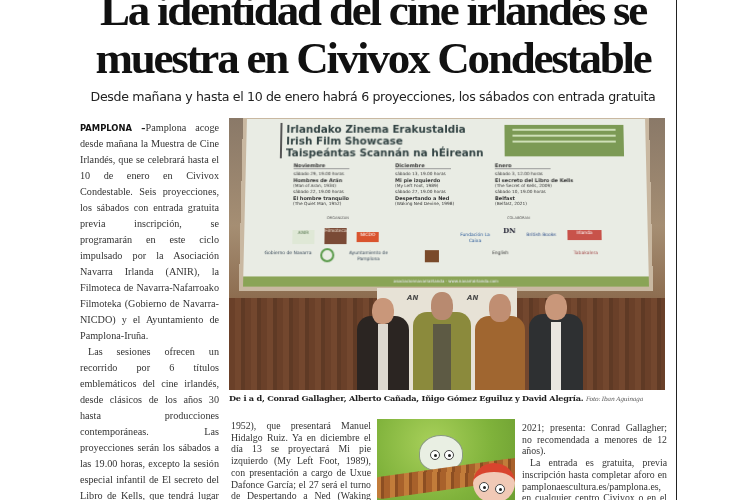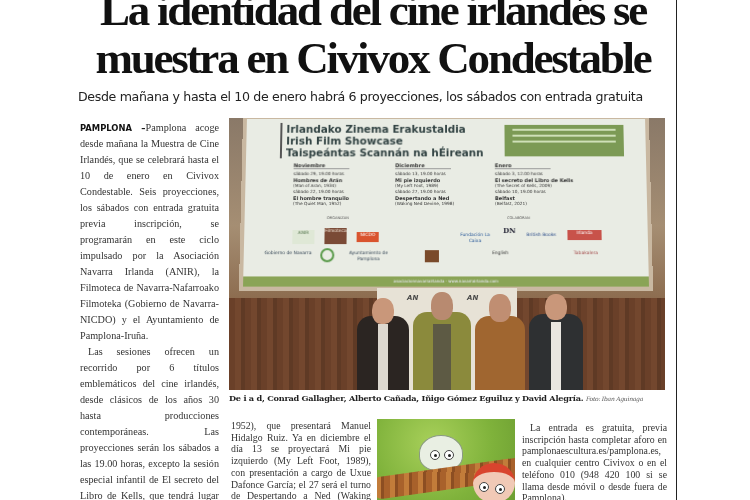--- a/index.html
+++ b/index.html
@@ -10,21 +10,21 @@
 
     .headline {
       position: absolute; left: 78px; top: -14px; width: 590px;
       font-family: "Liberation Serif", serif; font-weight: bold;
       font-size: 45px; line-height: 48px; letter-spacing: -2.2px;
       text-align: center; color: #111;
     }
     .subhead {
       position: absolute; left: 78px; top: 89px; width: 590px;
       font-family: "DejaVu Sans", sans-serif; font-size: 12.6px; letter-spacing: -0.35px;
-      text-align: left; color: #222; white-space: nowrap;
+      text-align: center; color: #222; white-space: nowrap;
     }
 
     .col { position: absolute; font-family: "Liberation Serif", serif; font-size: 10.2px; line-height: 16px; color: #333; text-align: justify; }
     .col p { text-indent: 8px; }
     .col p.first { text-indent: 0; }
     .col .lead { font-family: "DejaVu Sans", sans-serif; font-weight: bold; font-size: 8.4px; color: #111; }
     .col1 { left: 80px; top: 120px; width: 139px; height: 380px; overflow: hidden; }
 
     .photo {
       position: absolute; left: 229px; top: 118px; width: 436px; height: 272px; overflow: hidden;
@@ -197,14 +197,15 @@
     <div class="eye" style="left:24px;top:14px;"></div>
   </div>
   <div class="branch"></div>
   <div class="char-b">
     <div class="eye" style="left:6px;top:10px;"></div>
     <div class="eye" style="left:22px;top:12px;"></div>
   </div>
 </div>
 
 <div class="col col3">
+  <p class="first">2021; presenta: Conrad Gallagher; no recomendada a menores de 12 años).</p>
   <p>La entrada es gratuita, previa inscripción hasta completar aforo en pamplonaescultura.es/pamplona.es, en cualquier centro Civivox o en el teléfono 010 (948 420 100 si se llama desde móvil o desde fuera de Pamplona).</p>
 </div>
 
 </body></html>

